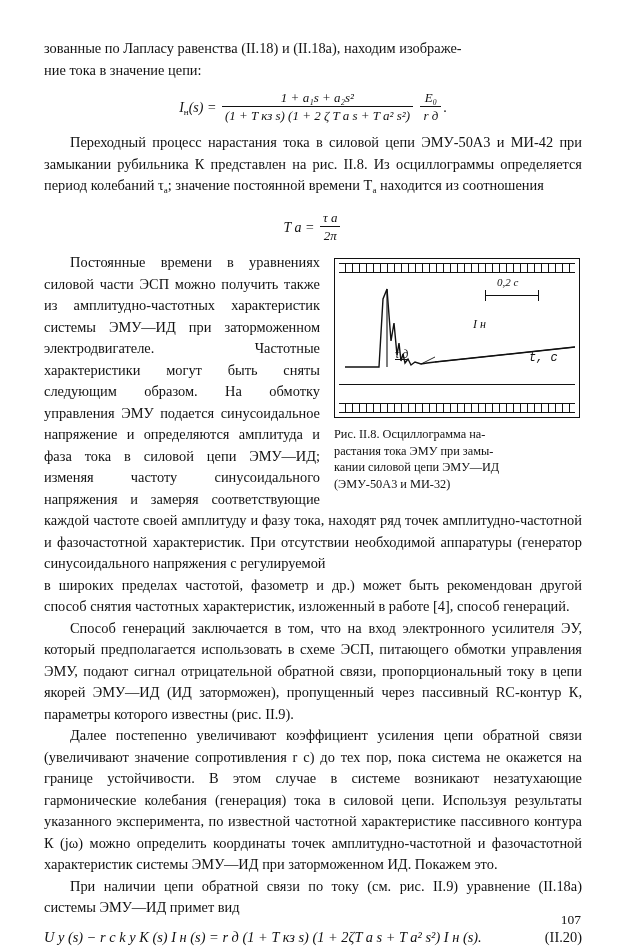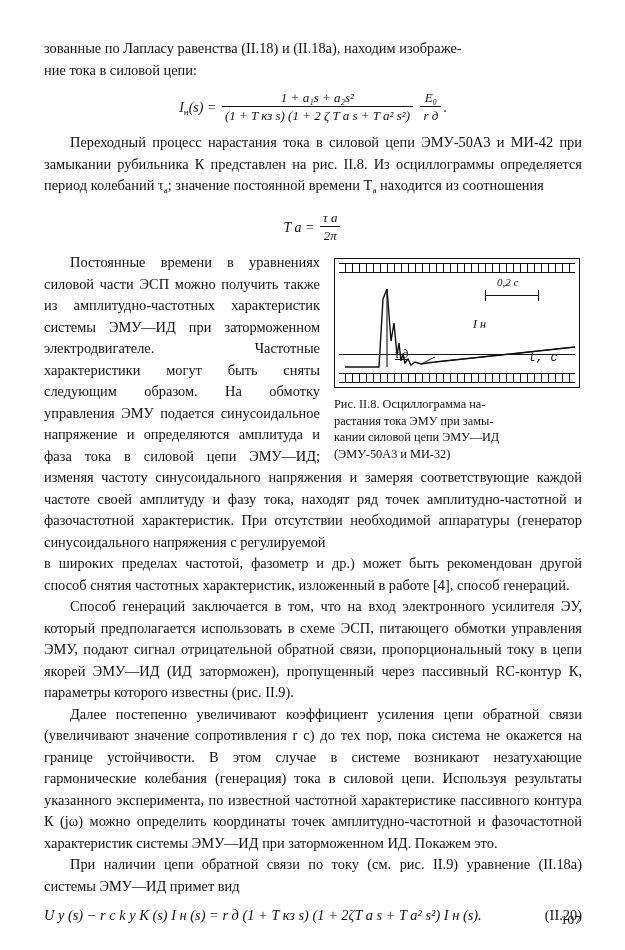--- a/index.html
+++ b/index.html
@@ -71,21 +71,21 @@
   sub { font-size: 9px; vertical-align: -0.3em; }
 
   
   .figure-wrap {
     float: right;
     width: 248px;
     margin: 6px 0 4px 14px;
   }
   .osc {
     width: 246px;
-    height: 130px;
+    height: 160px;
     border: 1px solid #111;
     background: #fff;
     position: relative;
     box-sizing: border-box;
   }
   .perf-box {
     position: absolute;
     height: 8px;
     border-top: 1px solid #111;
     border-bottom: 1px solid #111;
@@ -170,21 +170,21 @@
   .eq-num { float: right; }
 </style>
 </head>
 <body>
 
 <div class="page">
   <div class="content">
 
     <p>
       <span>зованные по Лапласу равенства (II.18) и (II.18a), находим изображе-</span><br>
-      <span>ние тока в силовой цепи:</span>
+      <span>ние тока в значение цепи:</span>
     </p>
 
     <div class="formula">
       <span class="it">I</span><sub>н</sub><span class="it">(s) =</span>
       <span class="frac">
         <span class="num it">1 + a₁s + a₂s²</span>
         <span class="den it">(1 + T кз s) (1 + 2 ζ T a s + T a² s²)</span>
       </span>
       <span class="frac">
         <span class="num it">E₀</span>

